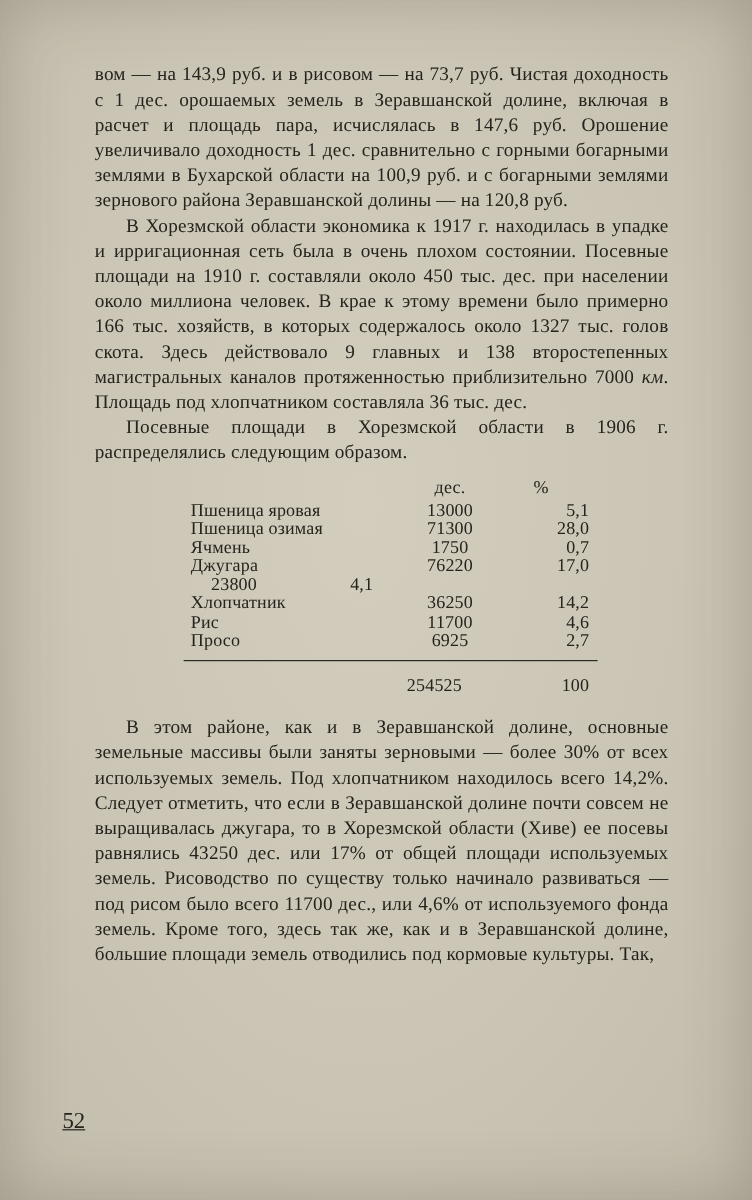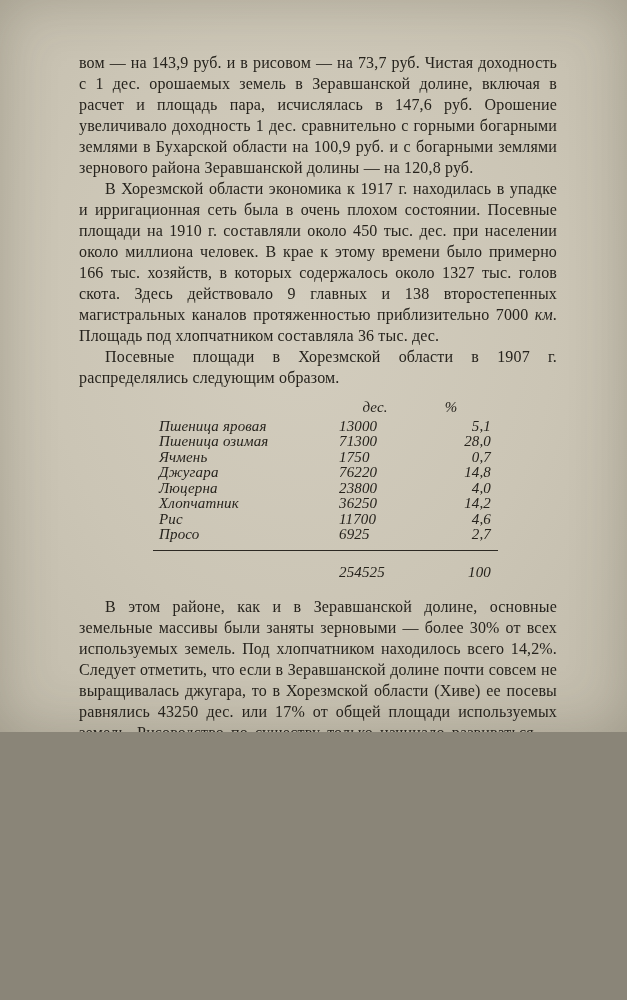--- a/index.html
+++ b/index.html
@@ -3,21 +3,21 @@
 <meta charset="utf-8">
 <style>
   html, body {
     margin: 0;
     padding: 0;
     background: #8a8578;
   }
   .page {
     position: relative;
     width: 627px;
-    height: 732px;
+    height: 1000px;
     margin: 0 auto;
     background: radial-gradient(ellipse at 48% 42%, #d3cdbe 0%, #cbc5b5 55%, #c1bbab 100%);
     box-shadow: inset 0 0 55px rgba(60,55,40,0.25);
     overflow: hidden;
     color: #26231d;
     font-family: "Liberation Serif", "DejaVu Serif", serif;
   }
   .text-col {
     position: absolute;
     left: 79px;
@@ -35,59 +35,58 @@
   .bold-lead { font-weight: normal; }
   .ital { font-style: italic; }
 
   .crops-table {
     width: 336px;
     margin: 12px 0 16px 80px;
     font-size: 15px;
     line-height: 15.5px;
     text-align: left;
     text-indent: 0;
-    font-style: italic;
   }
   .trow {
     display: flex;
     align-items: baseline;
   }
   .tname { flex: 1 1 auto; white-space: nowrap; }
-  .tdes  { flex: 0 0 72px; text-align: left; }
+  .tdes  { flex: 0 0 72px; text-align: center; }
   .tpct  { flex: 0 0 80px; text-align: right; padding-right: 4px; }
   .thead .tdes, .thead .tpct { text-align: center; }
   .thead { margin-bottom: 3px; }
   .trule {
     border: 0;
     border-top: 1.5px solid #2c2923;
     margin: 7px 0 6px -6px;
     width: 345px;
   }
-  .trow.total { margin-top: 14px; }
+  .trow.total { margin-top: 14px; gap: 13px; }
 
   .page-number {
     position: absolute;
-    left: 76px;
+    left: 52px;
     top: 924px;
-    font-size: 15px;
+    font-size: 19px;
     text-decoration: underline;
   }
 </style>
 </head>
 <body>
 
 <div class="page">
   <div class="text-col">
 
     <p>вом — на 143,9 руб. и в рисовом — на 73,7 руб. Чистая доходность с 1 дес. орошаемых земель в Зеравшанской долине, включая в расчет и площадь пара, исчислялась в 147,6 руб. Орошение увеличивало доходность 1 дес. сравнительно с горными богарными землями в Бухарской области на 100,9 руб. и с богарными землями зернового района Зеравшанской долины — на 120,8 руб.</p>
 
 
     <p class="indent"><span class="bold-lead">В Хорезмской области</span><span> экономика к 1917 г. находилась в упадке и ирригационная сеть была в очень плохом состоянии. Посевные площади на 1910 г. составляли около 450 тыс. дес. при населении около миллиона человек. В крае к этому времени было примерно 166 тыс. хозяйств, в которых содержалось около 1327 тыс. голов скота. Здесь действовало 9 главных и 138 второстепенных магистральных каналов протяженностью приблизительно 7000 </span><span class="ital">км</span><span>. Площадь под хлопчатником составляла 36 тыс. дес.</span></p>
 
-    <p class="indent">Посевные площади в Хорезмской области в 1907 г. распределялись следующим образом.</p>
+    <p class="indent">Посевные площади в Хорезмской области в 1906 г. распределялись следующим образом.</p>
 
     <div class="crops-table">
       <div class="trow thead">
         <span class="tname"></span>
         <span class="tdes">дес.</span>
         <span class="tpct">%</span>
       </div>
 
       <div class="trow">
         <span class="tname">Пшеница яровая</span>
@@ -100,26 +99,25 @@
         <span class="tpct">28,0</span>
       </div>
       <div class="trow">
         <span class="tname">Ячмень</span>
         <span class="tdes">1750</span>
         <span class="tpct">0,7</span>
       </div>
       <div class="trow">
         <span class="tname">Джугара</span>
         <span class="tdes">76220</span>
-        <span class="tpct">14,8</span>
+        <span class="tpct">17,0</span>
       </div>
       <div class="trow">
-        <span class="tname">Люцерна</span>
         <span class="tdes">23800</span>
-        <span class="tpct">4,0</span>
+        <span class="tpct">4,1</span>
       </div>
       <div class="trow">
         <span class="tname">Хлопчатник</span>
         <span class="tdes">36250</span>
         <span class="tpct">14,2</span>
       </div>
       <div class="trow">
         <span class="tname">Рис</span>
         <span class="tdes">11700</span>
         <span class="tpct">4,6</span>

